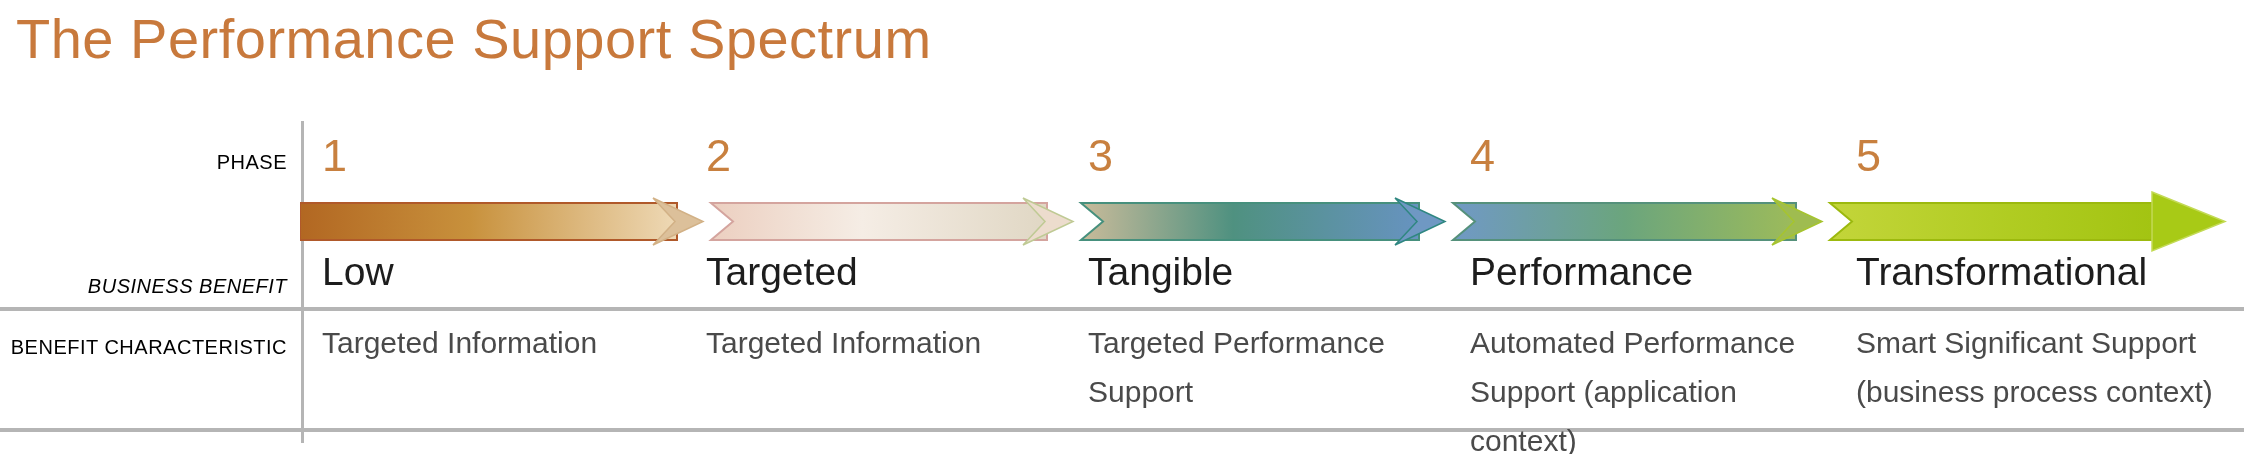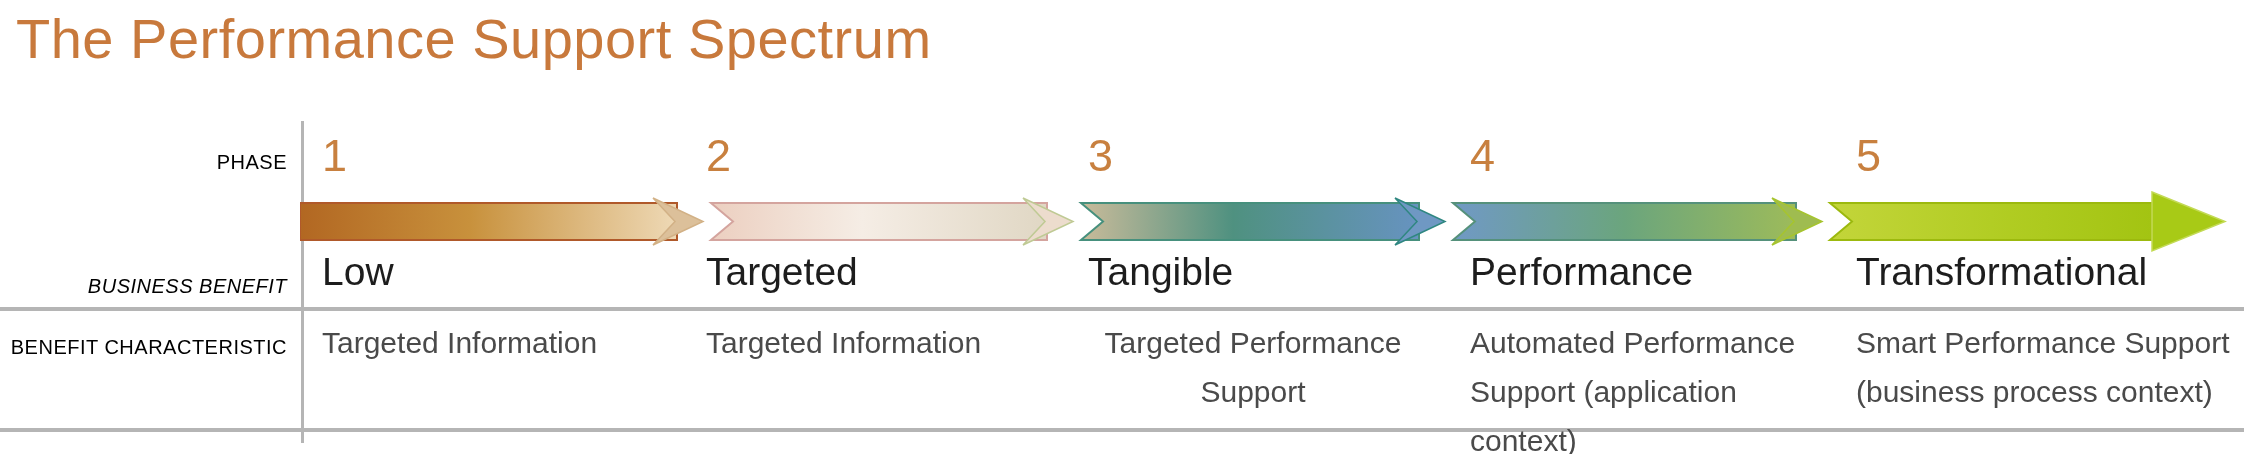--- a/index.html
+++ b/index.html
@@ -33,21 +33,21 @@
   }
   .benefit-text{
     position:absolute;top:250px;font-size:39px;line-height:44px;
     color:#1d1d1d;white-space:nowrap;
   }
   .char-text{
     position:absolute;top:318px;font-size:30px;line-height:49px;
     color:#4a4a4a;
   }
   .c1{left:322px;} .c2{left:706px;} .c3{left:1088px;} .c4{left:1470px;} .c5{left:1856px;}
-  .w1{width:370px;} .w2{width:370px;} .w3{width:330px;text-align:center;} .w4{width:360px;} .w5{width:385px;}
+  .w1{width:370px;} .w2{width:370px;} .w3{width:330px;} .w4{width:360px;} .w5{width:385px;}
   .spectrum-svg{position:absolute;left:300px;top:182px;}
 </style>
 </head>
 <body>
 
 <div class="title">The Performance Support Spectrum</div>
 
 <div class="vline"></div>
 <div class="hline first"></div>
 <div class="hline second"></div>
@@ -110,13 +110,13 @@
 <div class="benefit-text c1">Low</div>
 <div class="benefit-text c2">Targeted</div>
 <div class="benefit-text c3">Tangible</div>
 <div class="benefit-text c4">Performance</div>
 <div class="benefit-text c5">Transformational</div>
 
 <div class="char-text c1 w1">Targeted Information</div>
 <div class="char-text c2 w2">Targeted Information</div>
 <div class="char-text c3 w3">Targeted Performance Support</div>
 <div class="char-text c4 w4">Automated Performance Support (application context)</div>
-<div class="char-text c5 w5">Smart Performance Support (business process context)</div>
+<div class="char-text c5 w5">Smart Significant Support (business process context)</div>
 
 </body></html>

